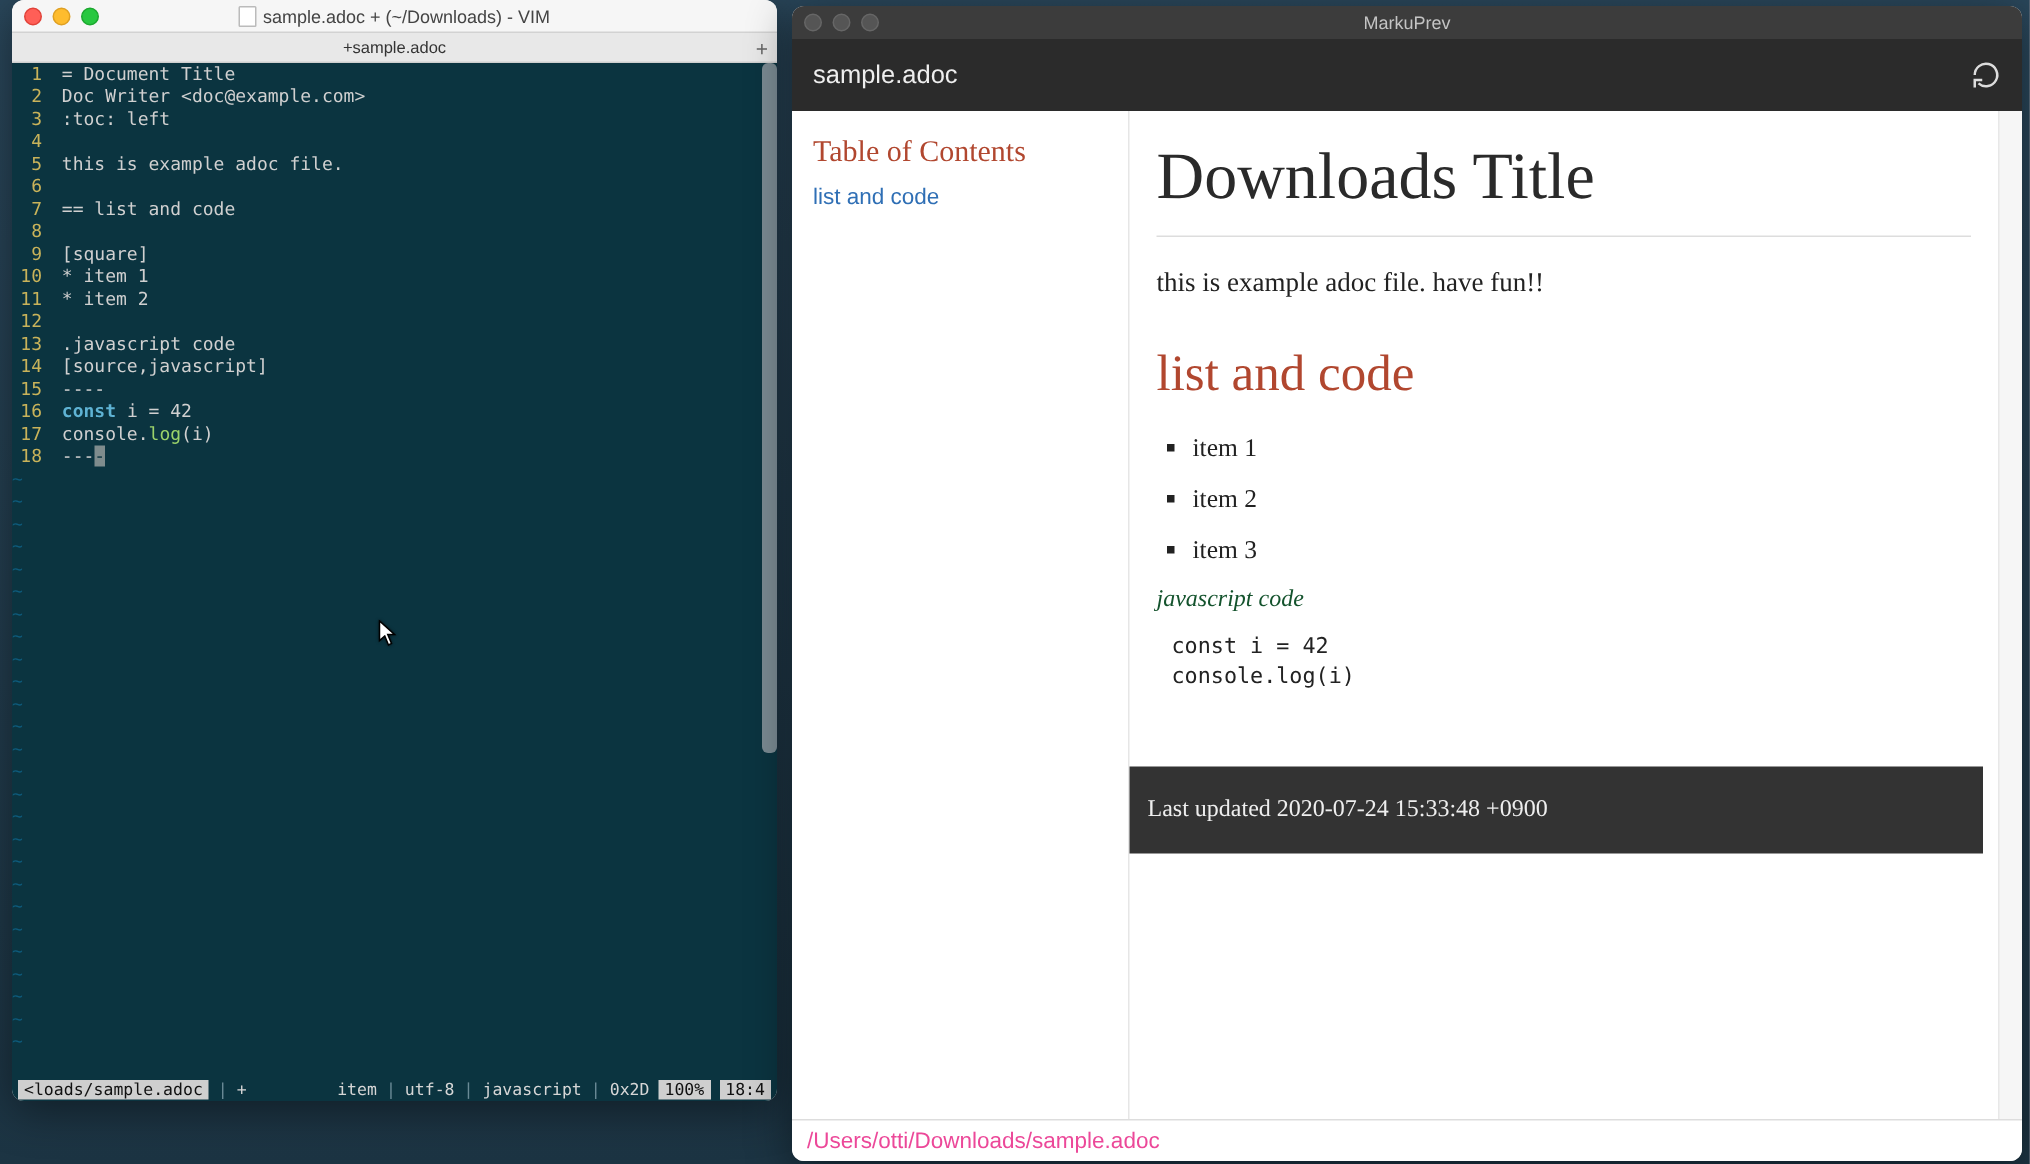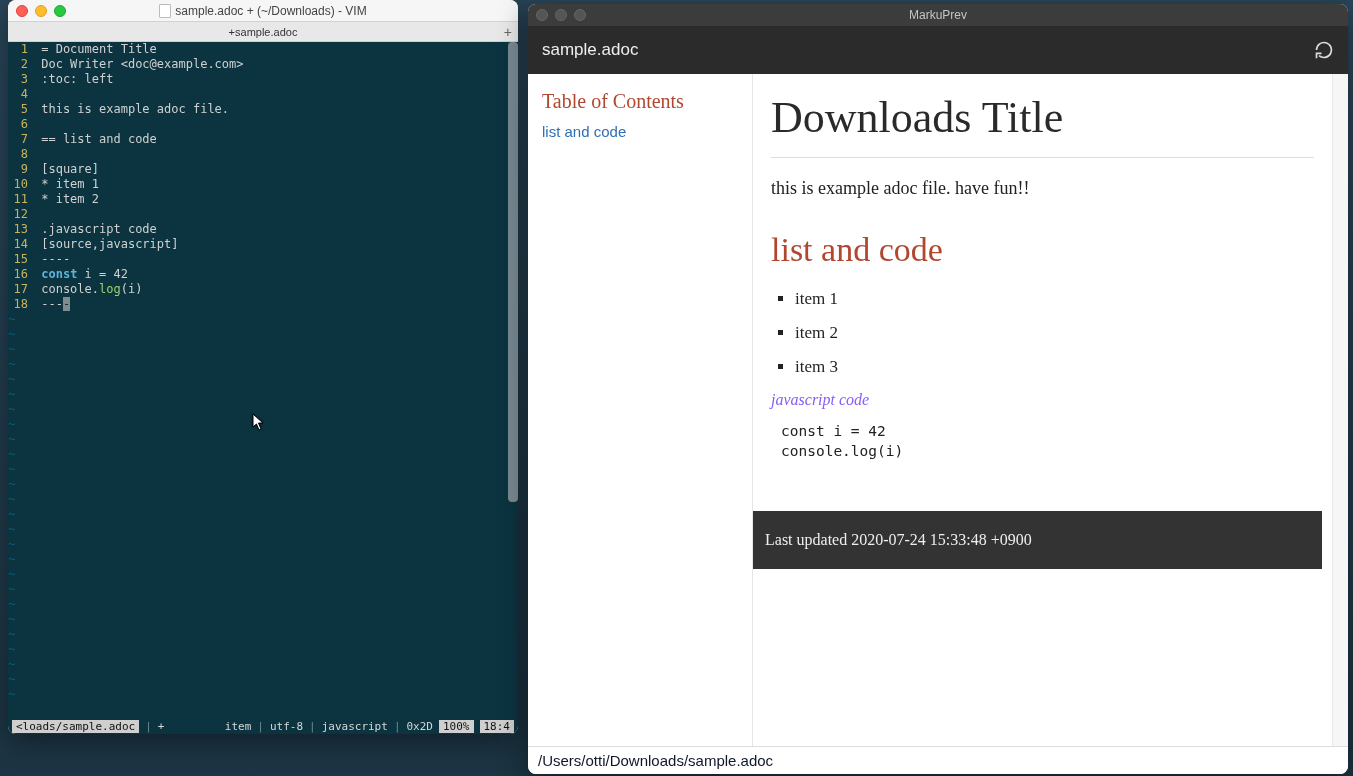--- a/index.html
+++ b/index.html
@@ -49,24 +49,24 @@
   .toc a { color:#2f6fb5; font-size:15px; text-decoration:none;}
   .doc { flex:1; padding:18px 18px 10px 18px; font-family: Georgia, "Times New Roman", serif; color:#222;}
   .doc h1 { font-size:44px; font-weight:400; color:#2a2a2a; margin-bottom:8px;}
   .doc .author { color:#6c6c6c; font-size:16px; margin-bottom:18px;}
   .doc .author a { color:#333; text-decoration:underline;}
   .doc hr { border:none; border-top:1px solid #ddd; margin:14px 0 20px;}
   .doc p.intro { font-size:18px; margin-bottom:32px;}
   .doc h2 { font-size:34px; font-weight:400; color:#b1472f; margin-bottom:20px;}
   .doc ul { list-style:square; padding-left:24px; font-size:17px;}
   .doc ul li { margin-bottom:14px;}
-  .doc .codecap { font-style:italic; color:#8b5cf6; font-size:16px; margin:4px 0 12px;}
+  .doc .codecap { font-style:italic; color:#14532d; font-size:16px; margin:4px 0 12px;}
   .doc pre.code { font-family:"Menlo","Consolas",monospace; font-size:14.5px; color:#222; line-height:20px; margin-left:10px;}
   .doc-footer { background:#333; color:#eee; font-size:16px; font-family:Georgia,serif; padding:20px 12px; margin-top:50px; margin-left:-18px; margin-right:-8px;}
-  .prev-pathbar { height:28px; background:#fff; border-top:1px solid #ddd; display:flex; align-items:center; padding-left:10px; font-size:15px; color:#0f172a; font-family:-apple-system, Arial, sans-serif;}
+  .prev-pathbar { height:28px; background:#fff; border-top:1px solid #ddd; display:flex; align-items:center; padding-left:10px; font-size:15px; color:#ec4899; font-family:-apple-system, Arial, sans-serif;}
   .prev-body .scrollspace { width:16px; background:#f6f6f6; border-left:1px solid #e8e8e8;}
 </style>
 </head>
 <body>
 
 <div class="desktop">
 
   <div class="vim-window">
     <div class="mac-titlebar">
       <div class="traffic-lights">

